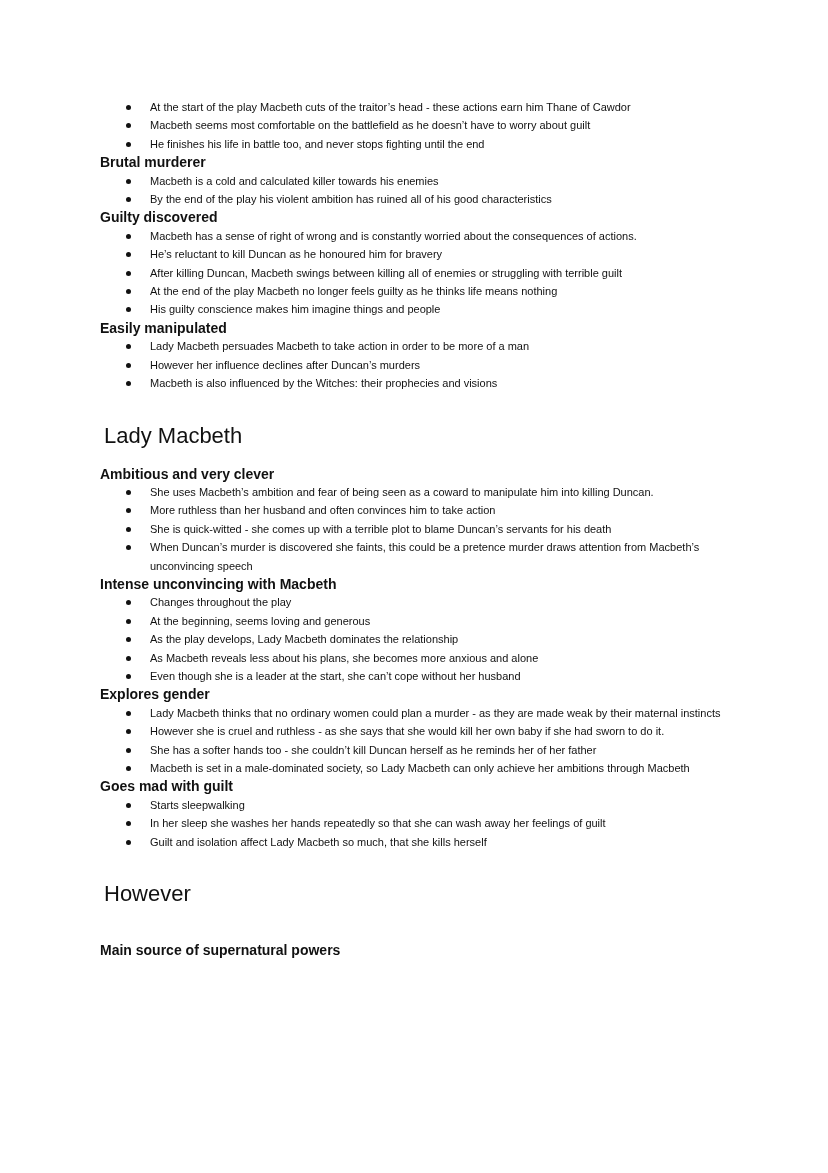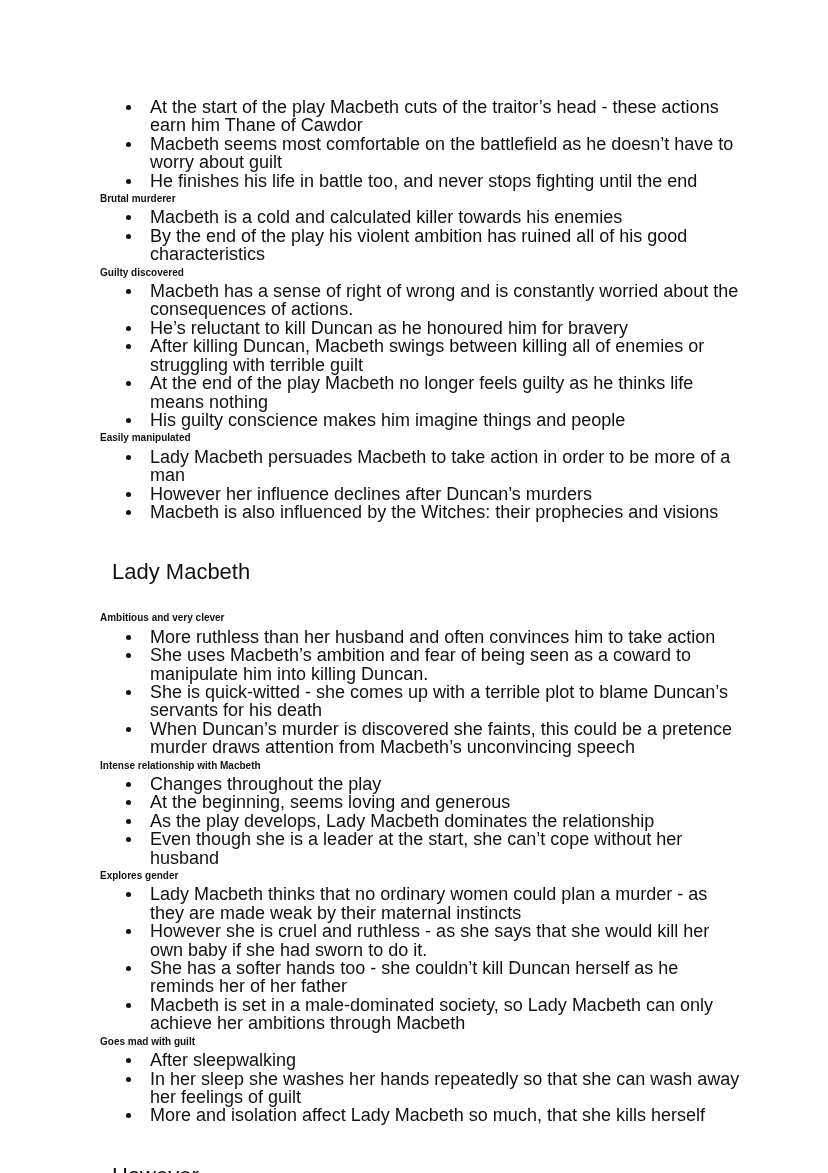--- a/index.html
+++ b/index.html
@@ -1,24 +1,24 @@
 <!DOCTYPE html>
 <html><head>
   <meta charset="utf-8">
   <style>
     html, body { margin: 0; padding: 0; background: #ffffff; }
     body { width: 828px; height: 1173px; position: relative; overflow: hidden;
            font-family: "Liberation Sans", sans-serif; color: #111111; }
     .page { position: absolute; left: 100px; top: 98px; width: 640px; }
-    .subhead { font-weight: bold; font-size: 10px; line-height: 18.4px; margin: 0; }
+    .subhead { font-weight: bold; font-size: 14px; line-height: 18.4px; margin: 0; }
     ul.bullets { list-style: none; margin: 0; padding: 0; }
-    ul.bullets li { position: relative; padding-left: 50px; font-size: 18px; line-height: 18.4px; }
+    ul.bullets li { position: relative; padding-left: 50px; font-size: 11px; line-height: 18.4px; }
     ul.bullets li .dot { position: absolute; left: 26px; top: 7px; width: 5px; height: 5px;
                          border-radius: 50%; background: #111; }
-    .section-title { font-size: 22px; font-weight: normal; margin: 12px; line-height: 26px; }
+    .section-title { font-size: 22px; font-weight: normal; margin: 4px; line-height: 26px; }
     .gap-before-title { height: 26px; }
     .gap-after-title { height: 12px; }
     .witches-subhead { margin-top: 18px; }
   </style>
 </head>
 <body>
 
 <div class="page">
 
   <ul class="bullets">
@@ -48,47 +48,48 @@
     <li><span class="dot"></span><span>However her influence declines after Duncan’s murders</span></li>
     <li><span class="dot"></span><span>Macbeth is also influenced by the Witches: their prophecies and visions</span></li>
   </ul>
 
   <div class="gap-before-title"></div>
   <h2 class="section-title">Lady Macbeth</h2>
   <div class="gap-after-title"></div>
 
   <p class="subhead">Ambitious and very clever</p>
   <ul class="bullets">
+    <li><span class="dot"></span><span>She uses Macbeth’s ambition and fear of being seen as a coward to manipulate him into killing Duncan.</span></li>
     <li><span class="dot"></span><span>More ruthless than her husband and often convinces him to take action</span></li>
-    <li><span class="dot"></span><span>She uses Macbeth’s ambition and fear of being seen as a coward to manipulate him into killing Duncan.</span></li>
     <li><span class="dot"></span><span>She is quick-witted - she comes up with a terrible plot to blame Duncan’s servants for his death</span></li>
     <li><span class="dot"></span><span>When Duncan’s murder is discovered she faints, this could be a pretence murder draws attention from Macbeth’s unconvincing speech</span></li>
   </ul>
 
-  <p class="subhead">Intense relationship with Macbeth</p>
+  <p class="subhead">Intense unconvincing with Macbeth</p>
   <ul class="bullets">
     <li><span class="dot"></span><span>Changes throughout the play</span></li>
     <li><span class="dot"></span><span>At the beginning, seems loving and generous</span></li>
     <li><span class="dot"></span><span>As the play develops, Lady Macbeth dominates the relationship</span></li>
+    <li><span class="dot"></span><span>As Macbeth reveals less about his plans, she becomes more anxious and alone</span></li>
     <li><span class="dot"></span><span>Even though she is a leader at the start, she can’t cope without her husband</span></li>
   </ul>
 
   <p class="subhead">Explores gender</p>
   <ul class="bullets">
     <li><span class="dot"></span><span>Lady Macbeth thinks that no ordinary women could plan a murder - as they are made weak by their maternal instincts</span></li>
     <li><span class="dot"></span><span>However she is cruel and ruthless - as she says that she would kill her own baby if she had sworn to do it.</span></li>
     <li><span class="dot"></span><span>She has a softer hands too - she couldn’t kill Duncan herself as he reminds her of her father</span></li>
     <li><span class="dot"></span><span>Macbeth is set in a male-dominated society, so Lady Macbeth can only achieve her ambitions through Macbeth</span></li>
   </ul>
 
   <p class="subhead">Goes mad with guilt</p>
   <ul class="bullets">
-    <li><span class="dot"></span><span>After sleepwalking</span></li>
+    <li><span class="dot"></span><span>Starts sleepwalking</span></li>
     <li><span class="dot"></span><span>In her sleep she washes her hands repeatedly so that she can wash away her feelings of guilt</span></li>
-    <li><span class="dot"></span><span>More and isolation affect Lady Macbeth so much, that she kills herself</span></li>
+    <li><span class="dot"></span><span>Guilt and isolation affect Lady Macbeth so much, that she kills herself</span></li>
   </ul>
 
   <div class="gap-before-title"></div>
   <h2 class="section-title">However</h2>
   <div class="gap-after-title"></div>
   <p class="subhead witches-subhead">Main source of supernatural powers</p>
 
 </div>
 
 </body></html>

